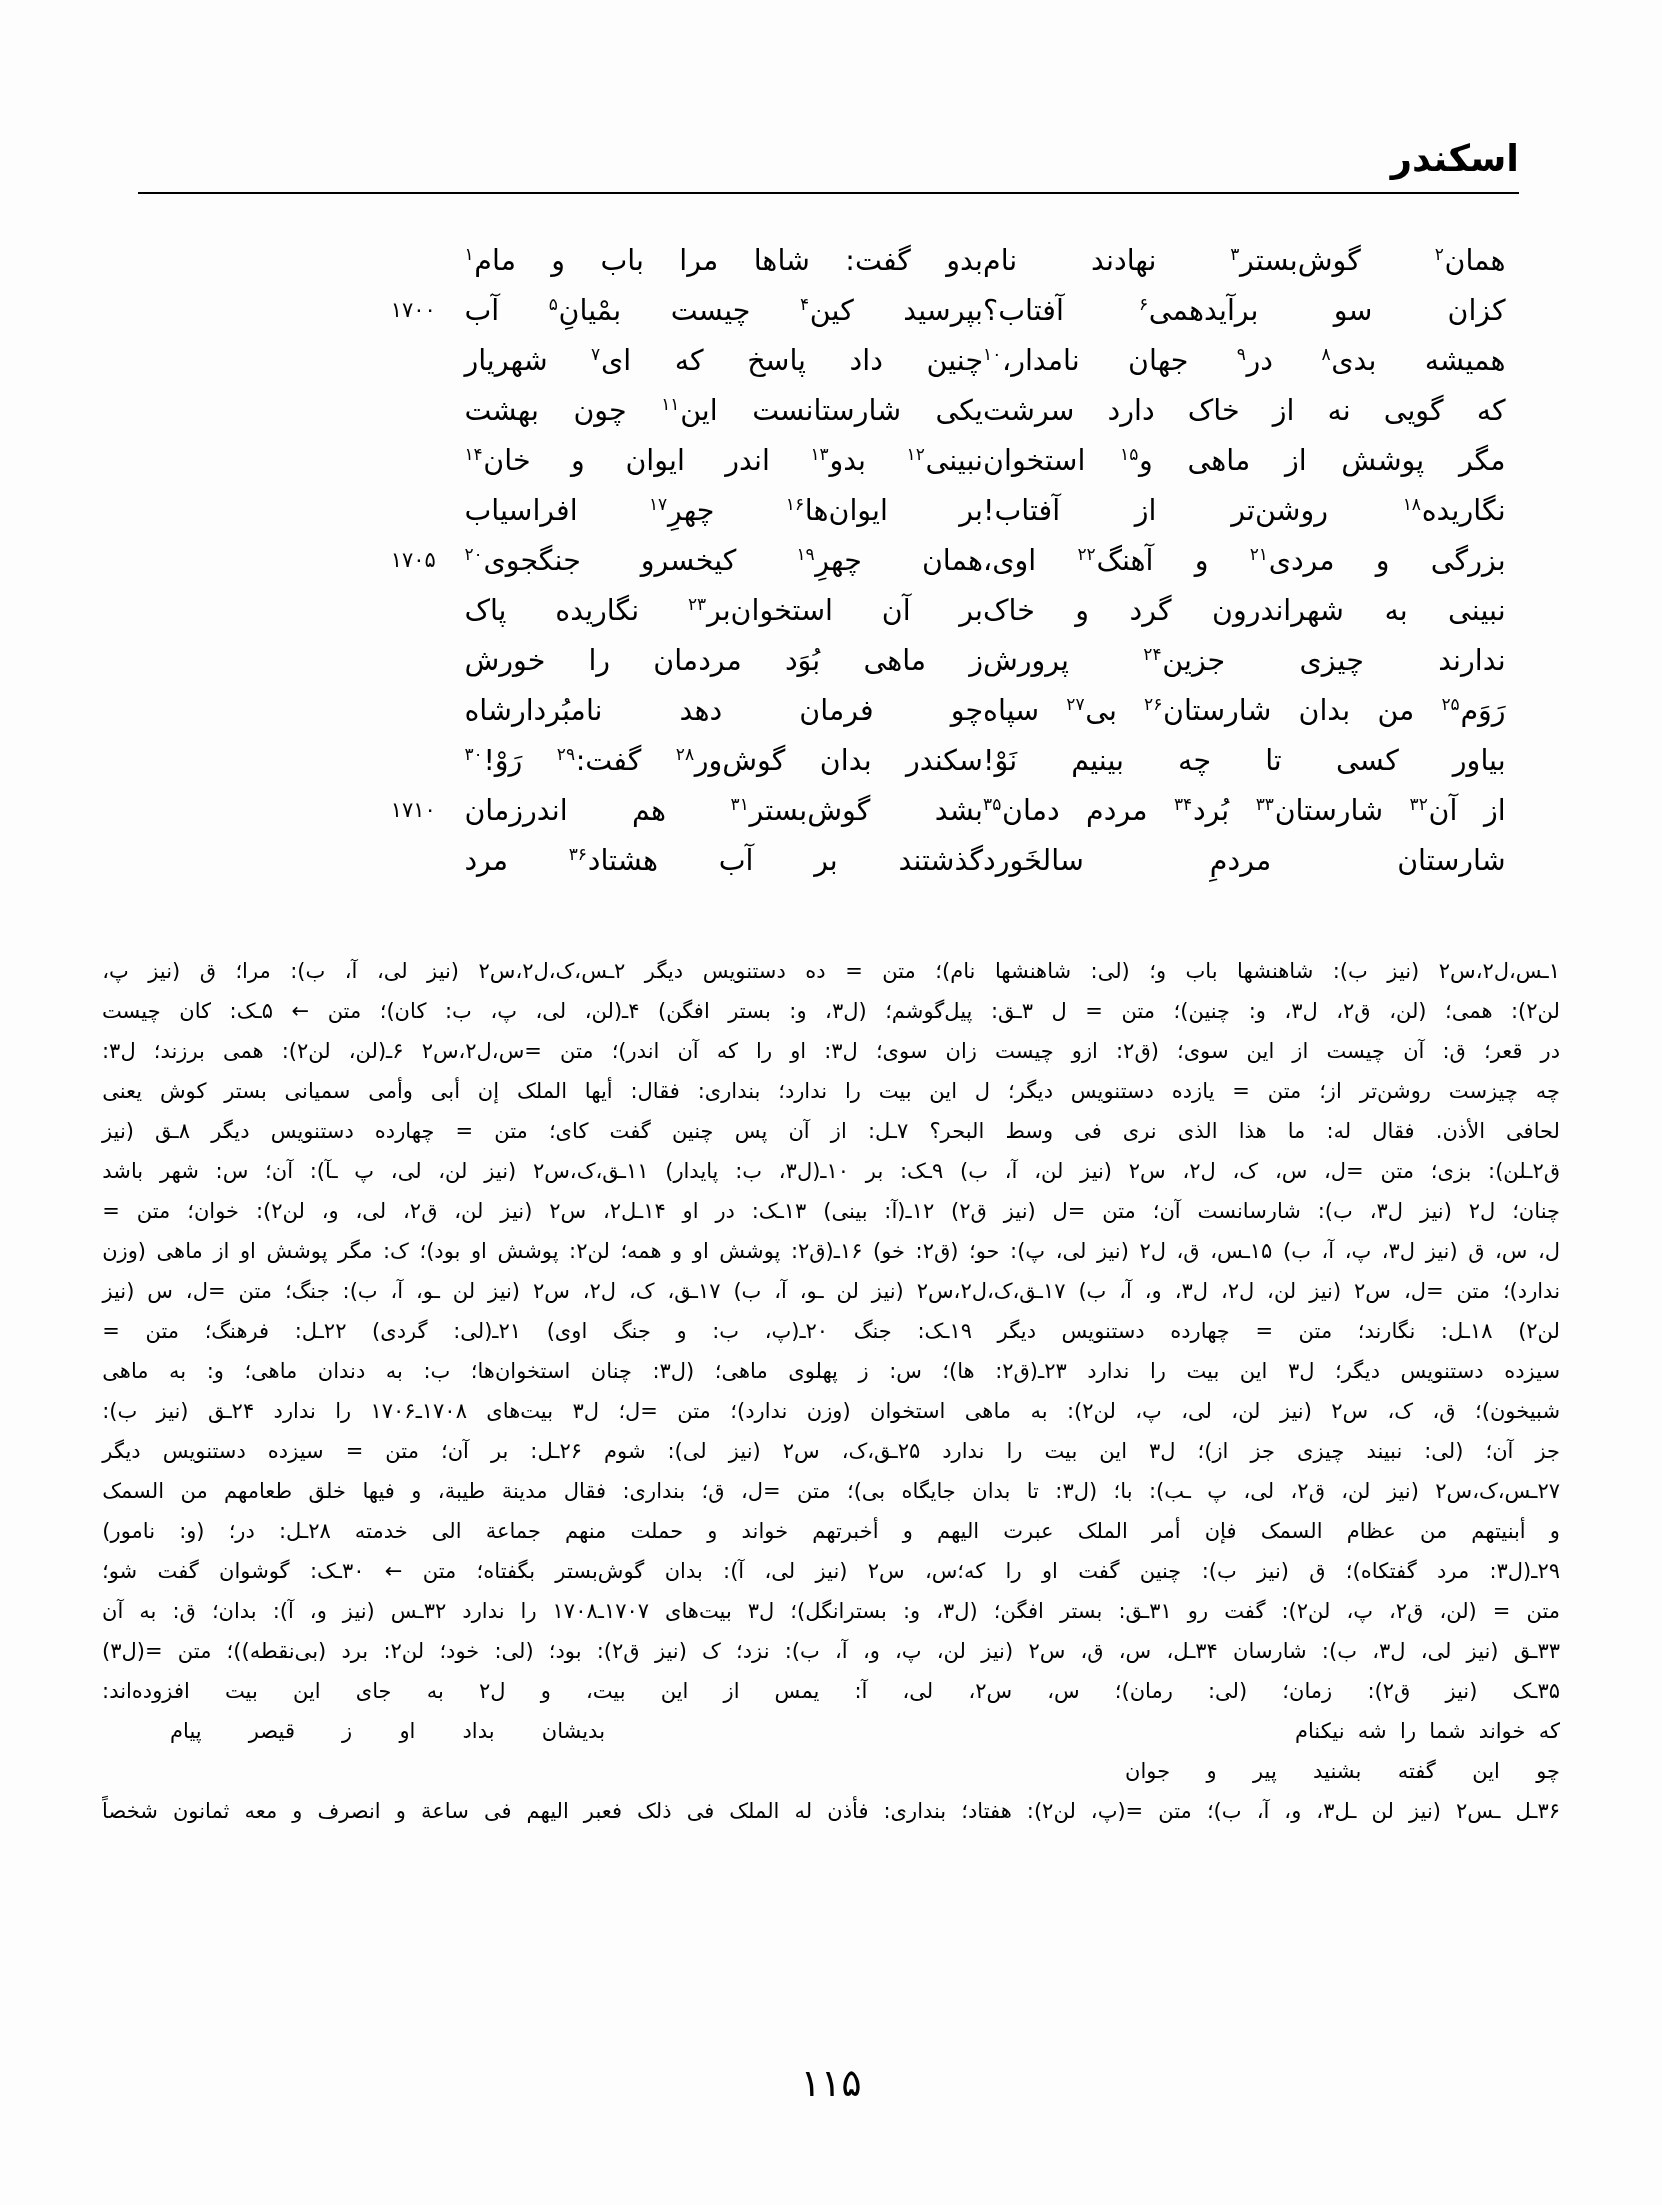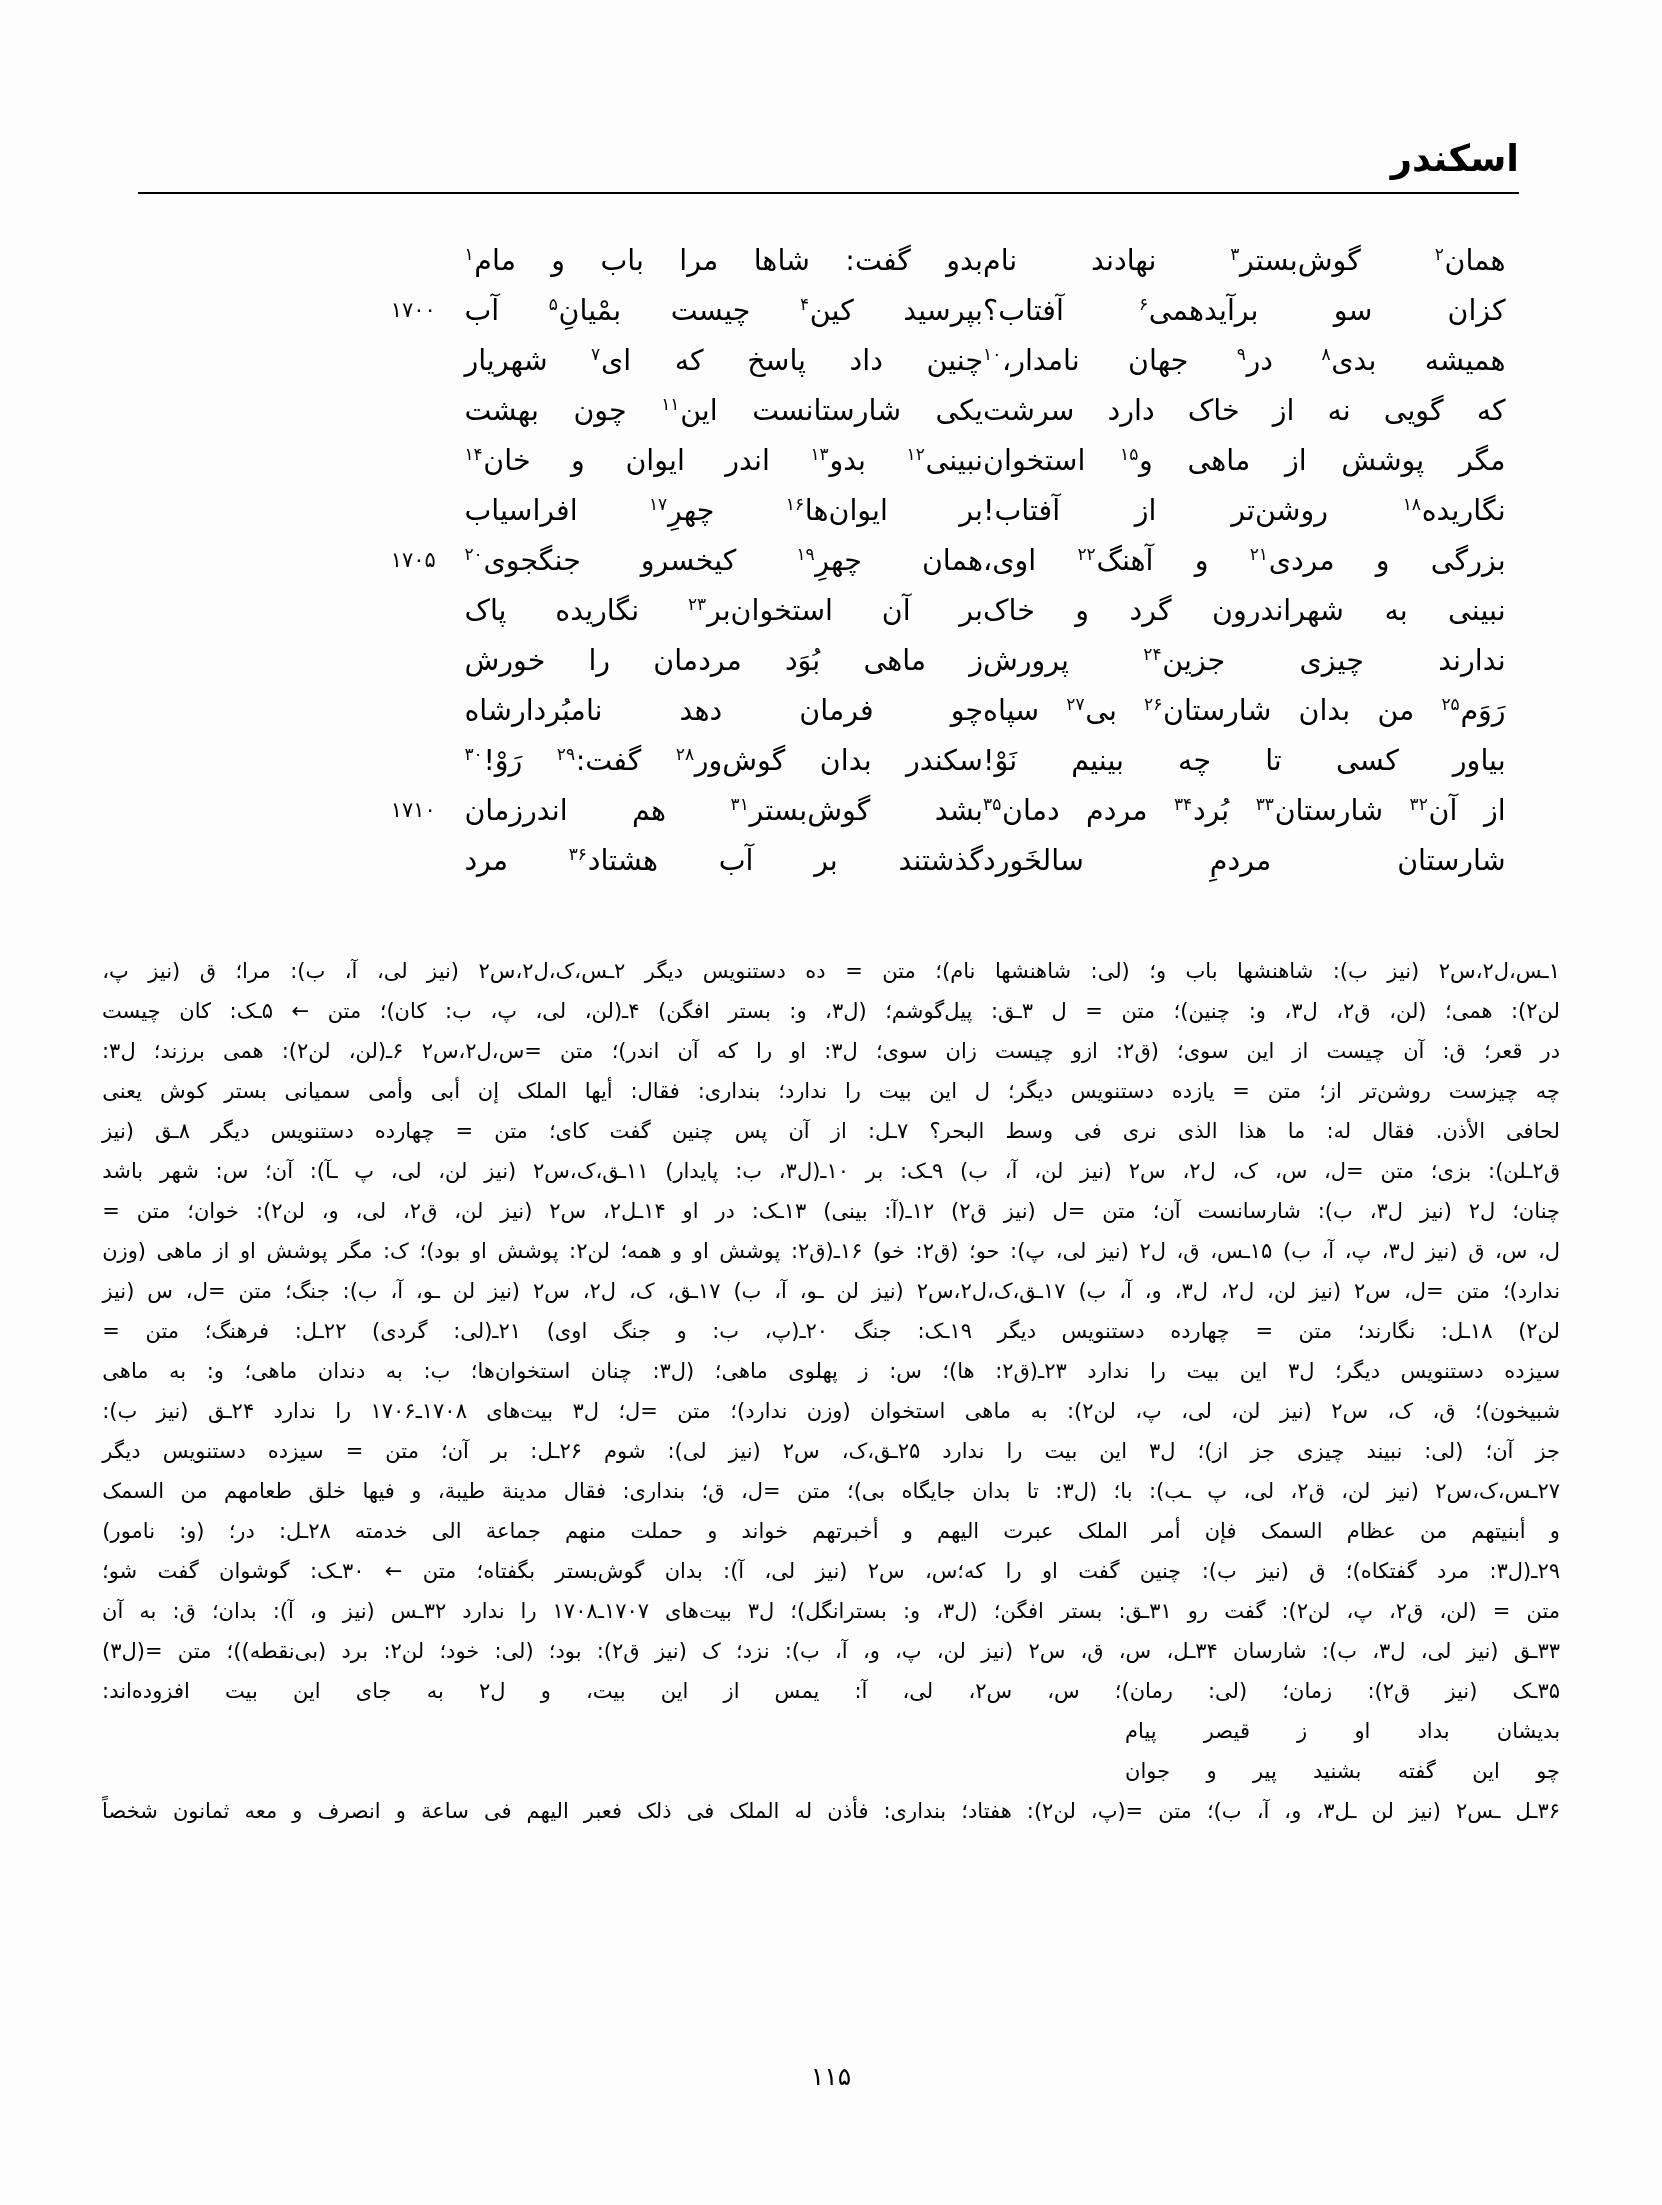--- a/index.html
+++ b/index.html
@@ -130,21 +130,21 @@
   .inset-verse .iv-hemi  { flex: 0 0 435px; display: flex; justify-content: space-between; }
   .inset-verse .iv-tail  { flex: 1 1 auto; text-align: left; }
 
   
   .folio {
     position: absolute;
     left: 0;
     right: 0;
     top: 2064px;
     text-align: center;
-    font-size: 25px;
+    font-size: 38px;
     line-height: 1;
   }
 </style>
 </head>
 <body>
 
 <div class="page">
 
   <div class="runhead">
     <div class="runhead-title">اسکندر</div>
@@ -897,20 +897,21 @@
         <span>بیت،</span>
         <span>و</span>
         <span>ل۲</span>
         <span>به</span>
         <span>جای</span>
         <span>این</span>
         <span>بیت</span>
         <span>افزوده‌اند:</span>
       </div>
       <div class="inset-verse">
+        <div class="iv-tail">که&nbsp;&nbsp;خواند&nbsp;&nbsp;شما&nbsp;&nbsp;را&nbsp;&nbsp;شه&nbsp;&nbsp;نیکنام</div>
         <div class="iv-hemi">
           <span>بدیشان</span>
           <span>بداد</span>
           <span>او</span>
           <span>ز</span>
           <span>قیصر</span>
           <span>پیام</span>
         </div>
         <div class="iv-pad"></div>
       </div>

